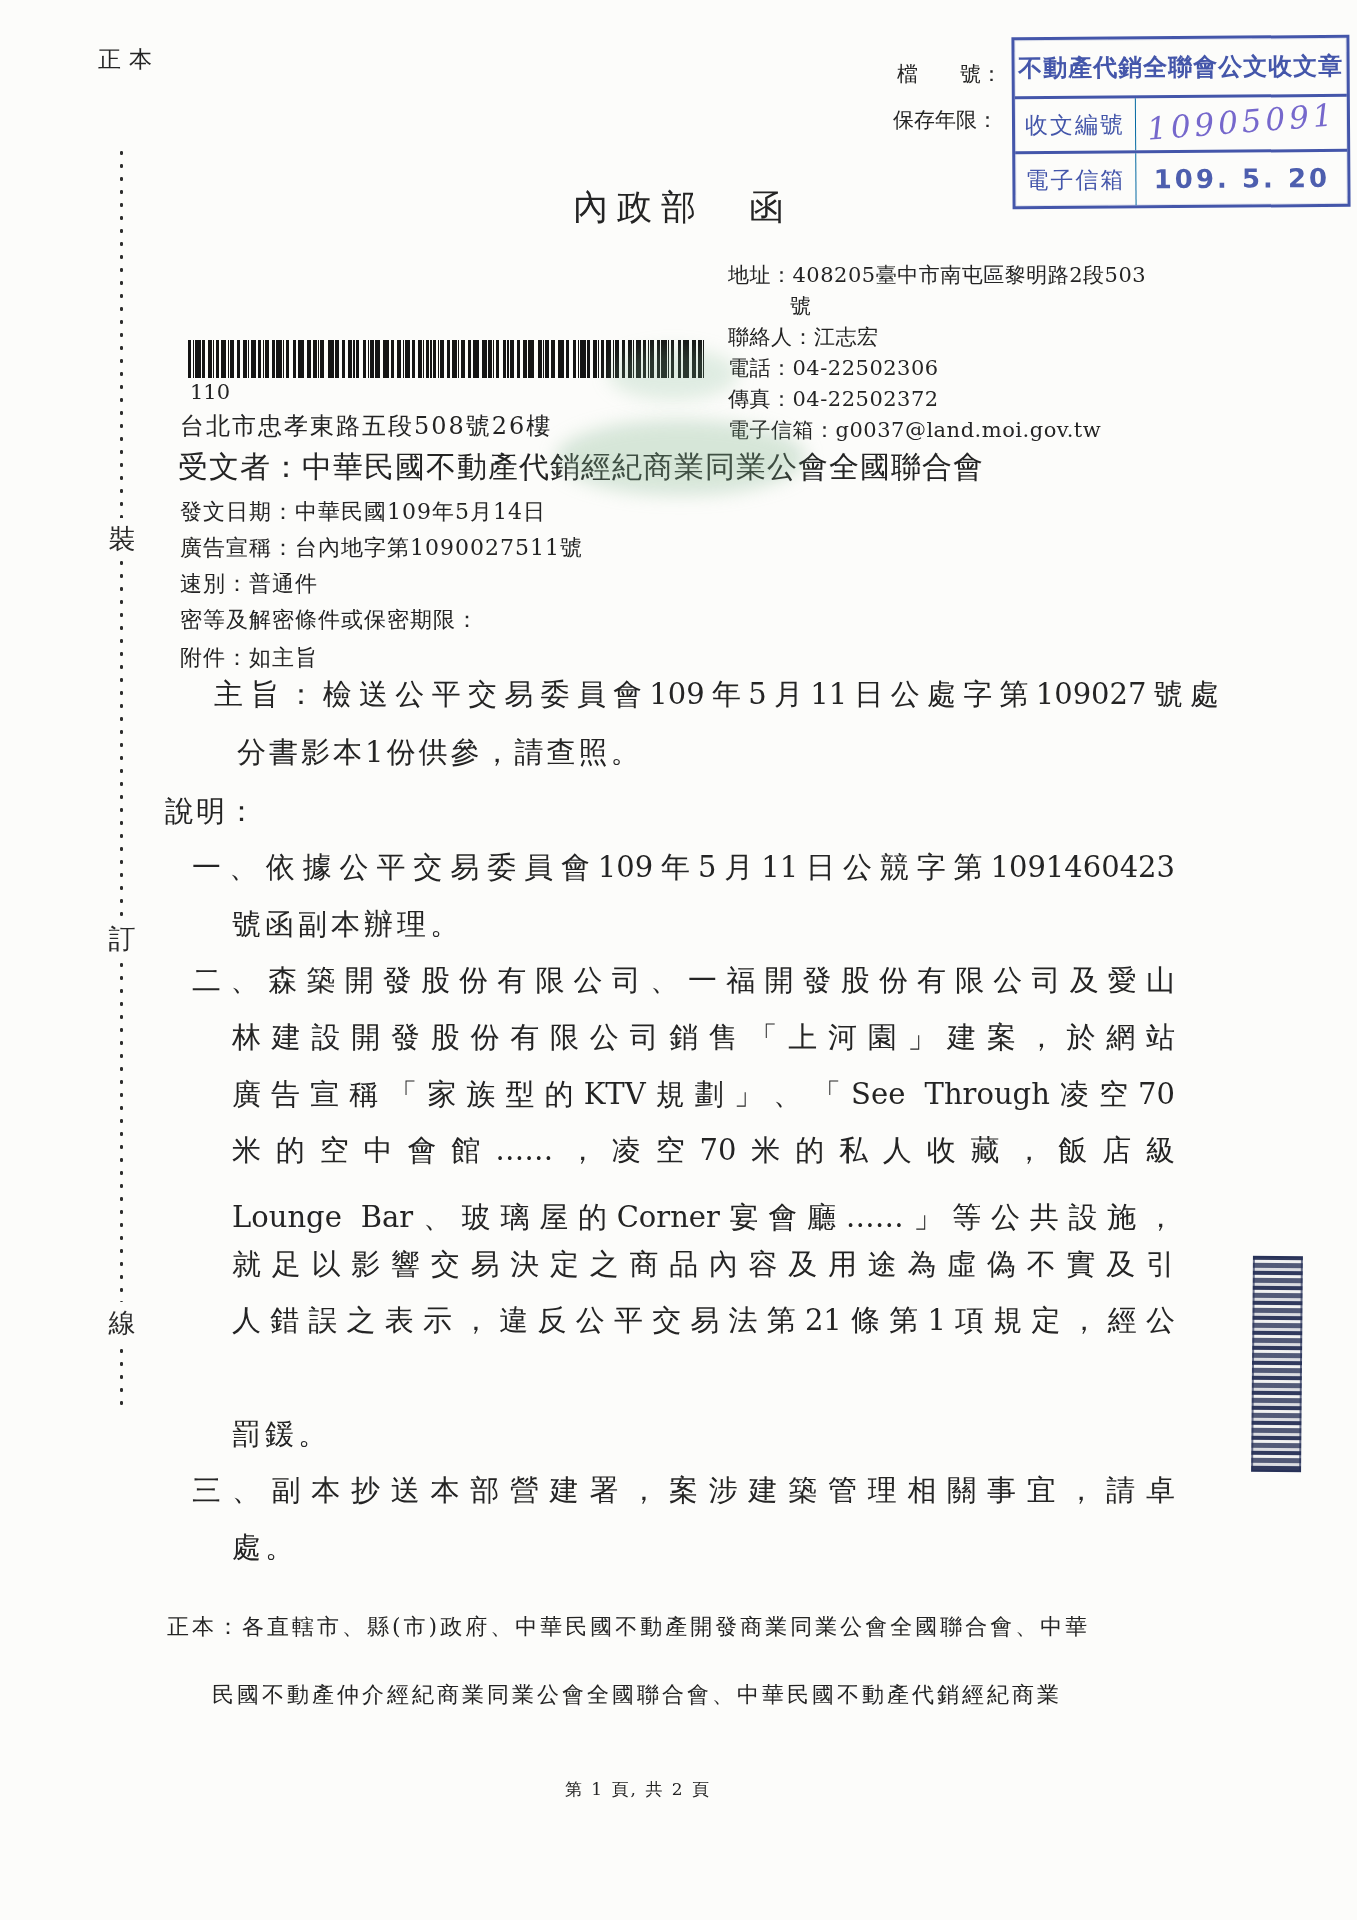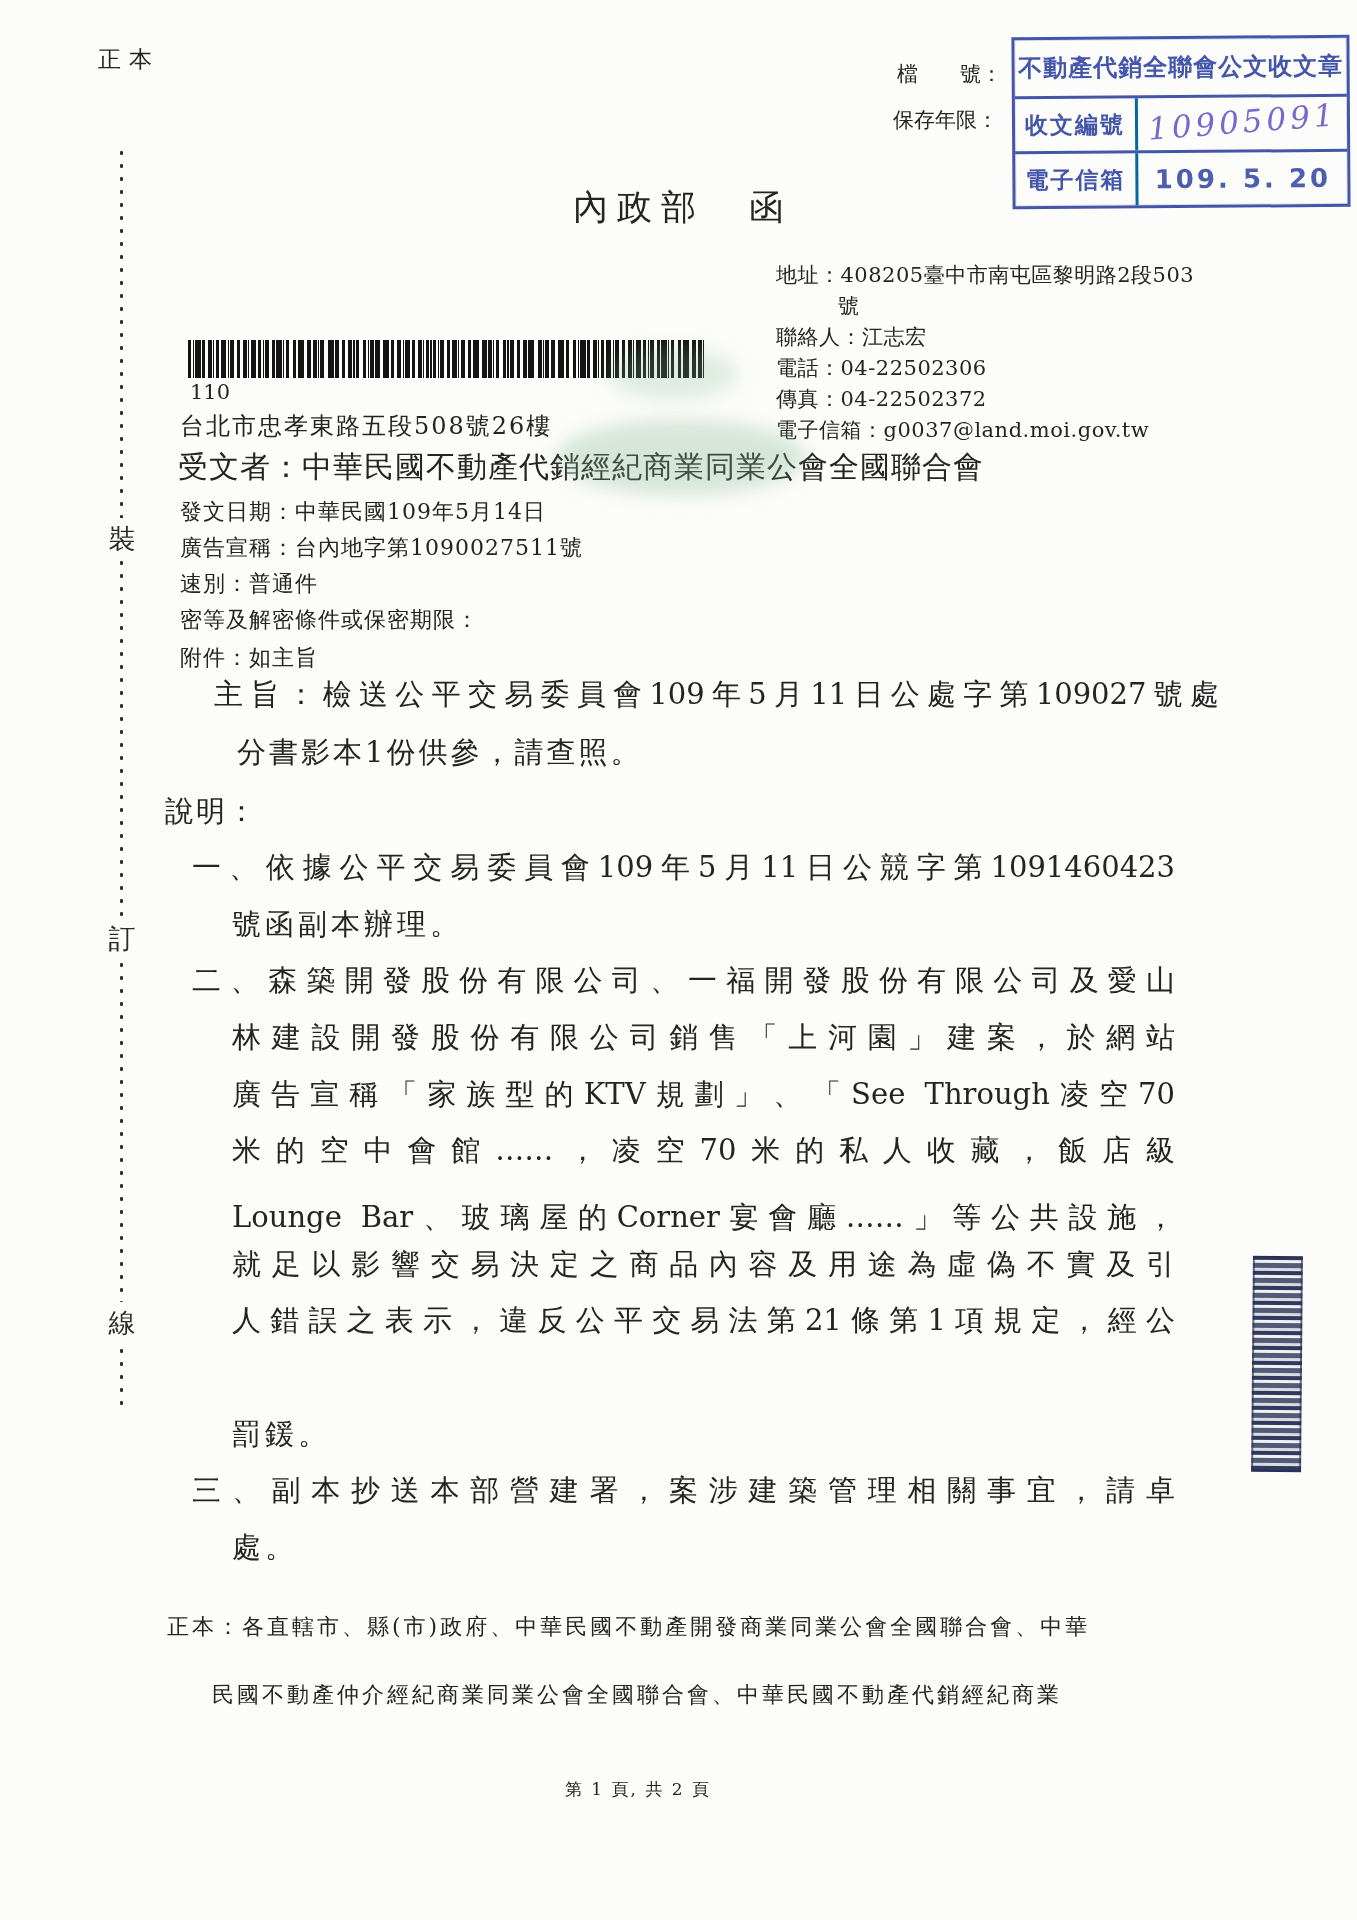--- a/index.html
+++ b/index.html
@@ -25,22 +25,22 @@
   }
   .stamp-header{
     height:56px; display:flex; align-items:center; justify-content:center;
     font-size:24px; font-weight:bold; letter-spacing:1px;
     border-bottom:3px solid #4456aa; white-space:nowrap;
   }
   .stamp-row{display:flex; height:52px; align-items:stretch;}
   .stamp-row + .stamp-row{border-top:3px solid #4456aa;}
   .stamp-label{
     width:120px; display:flex; align-items:center; justify-content:center;
-    font-size:23px; font-weight:bold; letter-spacing:2px;
-    border-right:3px solid #0369a1; flex:none;
+    font-size:23px; font-weight:normal; letter-spacing:2px;
+    border-right:1px solid #0369a1; flex:none;
   }
   .stamp-value{flex:1; display:flex; align-items:center; justify-content:center;}
   .handwrite{
     font-style:italic; font-size:31px; color:#7668cc; letter-spacing:4px;
     transform:rotate(-4deg) translateY(-2px);
     font-family:"DejaVu Serif","Liberation Serif",serif;
   }
   .stampdate{
     font-family:"DejaVu Sans","Liberation Sans",sans-serif;
     font-size:26px; font-weight:bold; letter-spacing:3px; color:#4456aa;
@@ -101,21 +101,21 @@
       <div class="stamp-value">
         <span class="stampdate">109.  5. 20</span>
       </div>
     </div>
   </div>
 
   <div class="abs cjk" style="left:0; right:0; top:184px; text-align:center; font-size:35px; white-space:nowrap;">
     <span style="letter-spacing:9px;">內政部</span><span style="margin-left:44px;">函</span>
   </div>
 
-  <div class="abs" style="left:728px; top:260px;margin-left:48px;">
+  <div class="abs" style="left:728px; top:260px;">
     <div class="sender-line cjk">地址：408205臺中市南屯區黎明路2段503</div>
     <div class="sender-line cjk" style="padding-left:62px;">號</div>
     <div class="sender-line cjk">聯絡人：江志宏</div>
     <div class="sender-line cjk">電話：04-22502306</div>
     <div class="sender-line cjk">傳真：04-22502372</div>
     <div class="sender-line cjk">電子信箱：g0037@land.moi.gov.tw</div>
   </div>
 
   <div class="abs barcode"></div>
   <div class="abs cjk" style="left:190px; top:380px; font-size:21px;">110</div>

